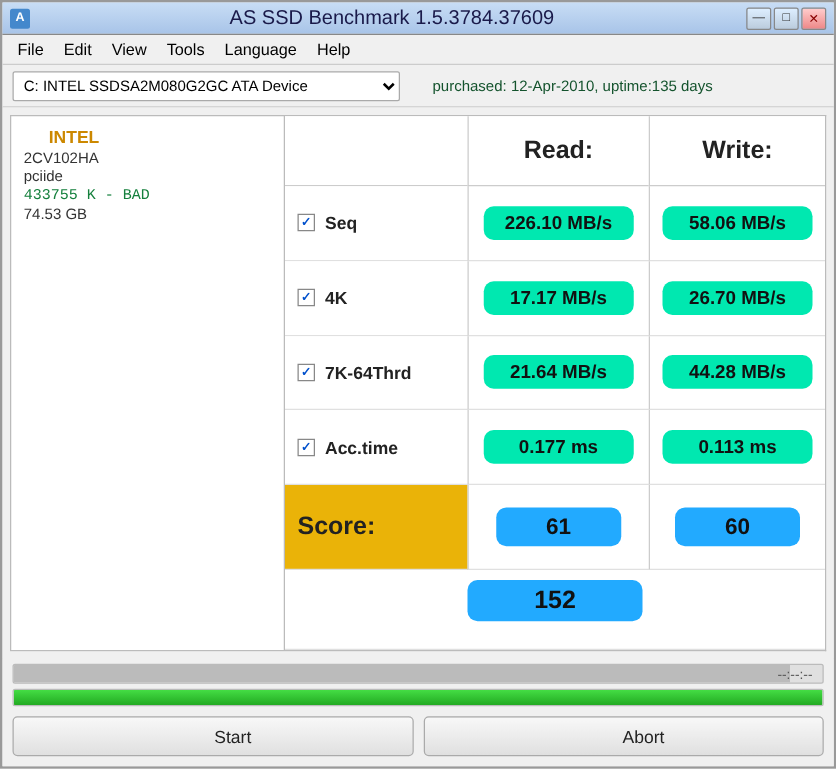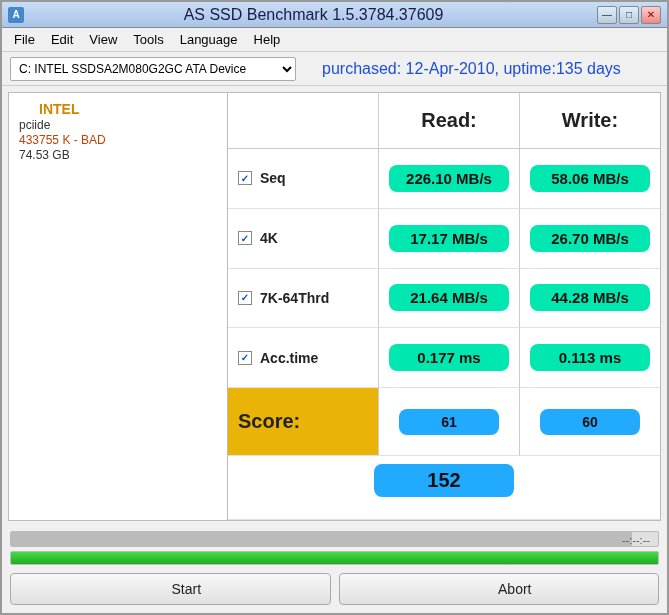--- a/index.html
+++ b/index.html
@@ -96,31 +96,31 @@
       height: 34px;
       display: flex;
       align-items: center;
       padding: 4px 8px;
       background: #f0f0f0;
       border-bottom: 1px solid #ccc;
       flex-shrink: 0;
       gap: 10px;
     }
     .device-select {
-      width: 286px;
+      width: 310px;
       height: 24px;
       border: 1px solid #aaa;
       background: white;
       padding: 0 4px;
       font-size: 12px;
       border-radius: 2px;
     }
     .purchase-info {
-      font-size: 16px;
-      color: #1d4ed8;
+      font-size: 12px;
+      color: #14532d;
       padding-left: 16px;
     }
 
     
     .main-content {
       flex: 1;
       display: flex;
       padding: 6px;
       gap: 0;
       background: #f0f0f0;
@@ -136,28 +136,28 @@
       flex-shrink: 0;
     }
     .device-name {
       font-weight: bold;
       color: #cc8800;
       font-size: 14px;
       padding-left: 20px;
     }
     .device-model { color: #333; margin-top: 2px; }
     .device-driver { color: #333; margin-top: 1px; }
-    .device-bad { color: #c2410c; margin-top: 1px; }
+    .device-bad { color: #15803d; margin-top: 1px; font-family: Liberation Mono, monospace; }
     .device-size { color: #333; margin-top: 1px; }
 
     
     .bench-grid {
       flex: 1;
       display: grid;
-      grid-template-columns: 1fr;
+      grid-template-columns: 1fr 1fr;
       grid-template-rows: auto auto auto auto auto;
       border: 1px solid #bbb;
       border-left: none;
       background: white;
     }
 
     .grid-header {
       background: white;
       display: flex;
       align-items: center;
@@ -209,21 +209,21 @@
       border-radius: 8px;
       padding: 5px 16px;
       font-size: 15px;
       font-weight: bold;
       color: #111;
       text-align: center;
       min-width: 120px;
     }
     .value-badge.score {
       background: #22aaff;
-      font-size: 14px;
+      font-size: 18px;
       min-width: 100px;
     }
     .value-badge.total-score {
       background: #22aaff;
       font-size: 20px;
       min-width: 140px;
     }
 
     
     .score-label {
@@ -347,20 +347,21 @@
 
   <div class="toolbar">
     <select class="device-select"><option>C: INTEL SSDSA2M080G2GC ATA Device</option></select>
     <span class="purchase-info">purchased: 12-Apr-2010, uptime:135 days</span>
   </div>
 
   <div class="main-content">
 
     <div class="device-info">
       <div class="device-name">INTEL</div>
+      <div class="device-model">2CV102HA</div>
       <div class="device-driver">pciide</div>
       <div class="device-bad">433755 K - BAD</div>
       <div class="device-size">74.53 GB</div>
     </div>
 
     <div class="bench-grid">
 
       <div class="grid-header label" style="border-bottom:1px solid #ccc;"></div>
       <div class="grid-header" style="border-bottom:1px solid #ccc; border-left:1px solid #ccc;">Read:</div>
       <div class="grid-header" style="border-bottom:1px solid #ccc; border-left:1px solid #ccc;">Write:</div>

